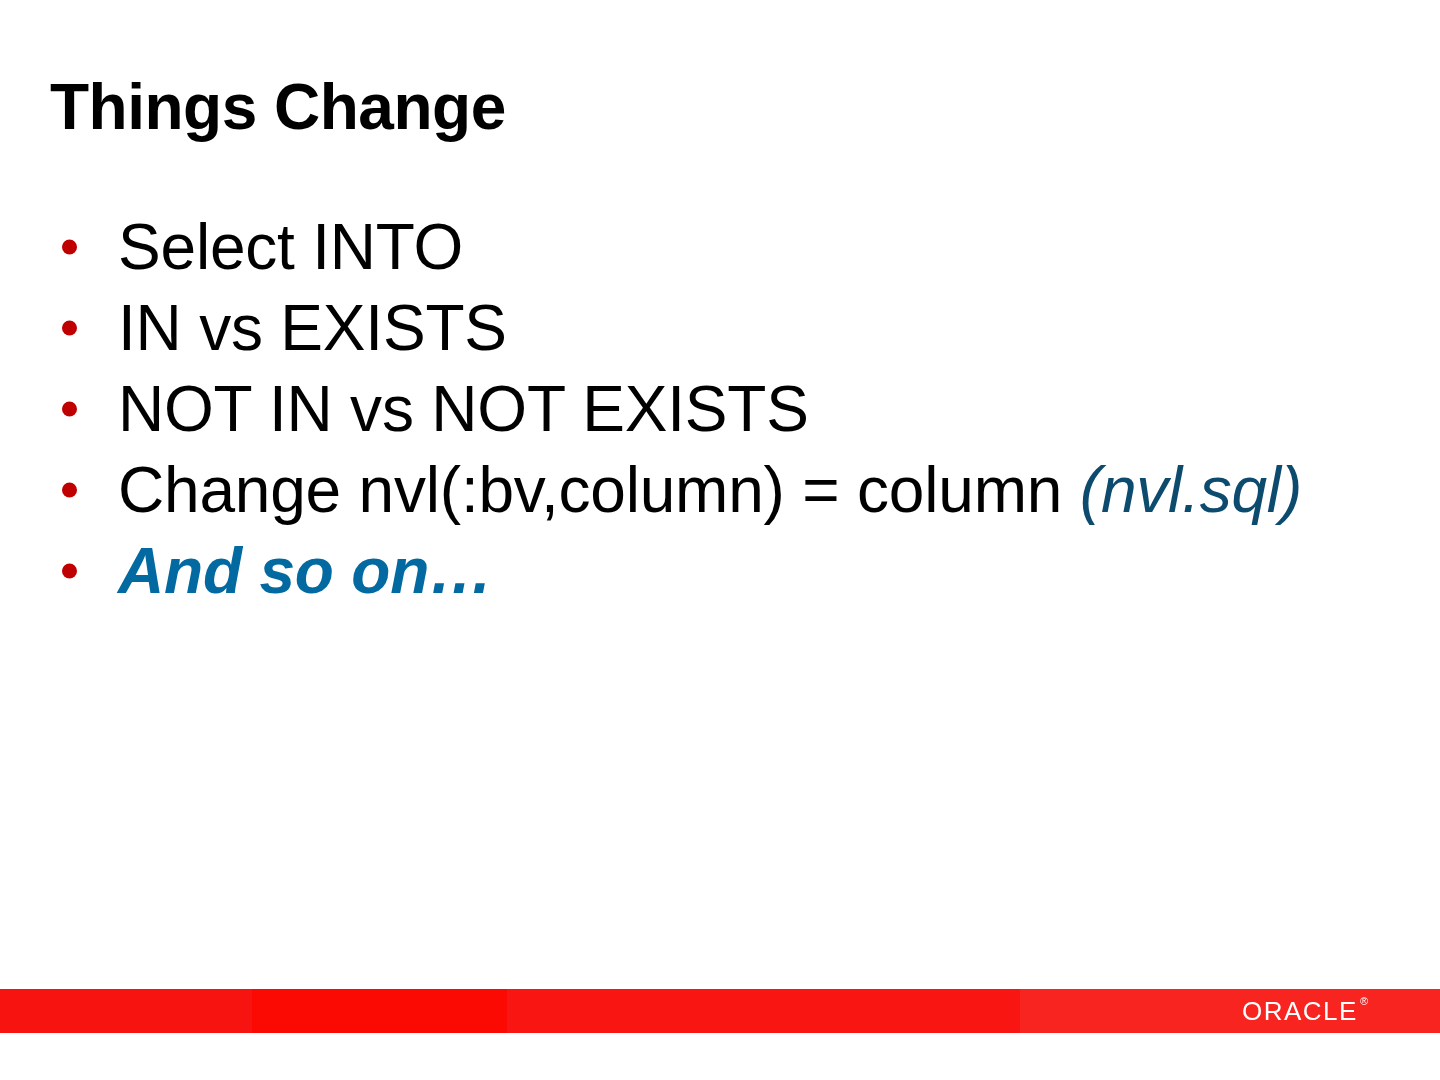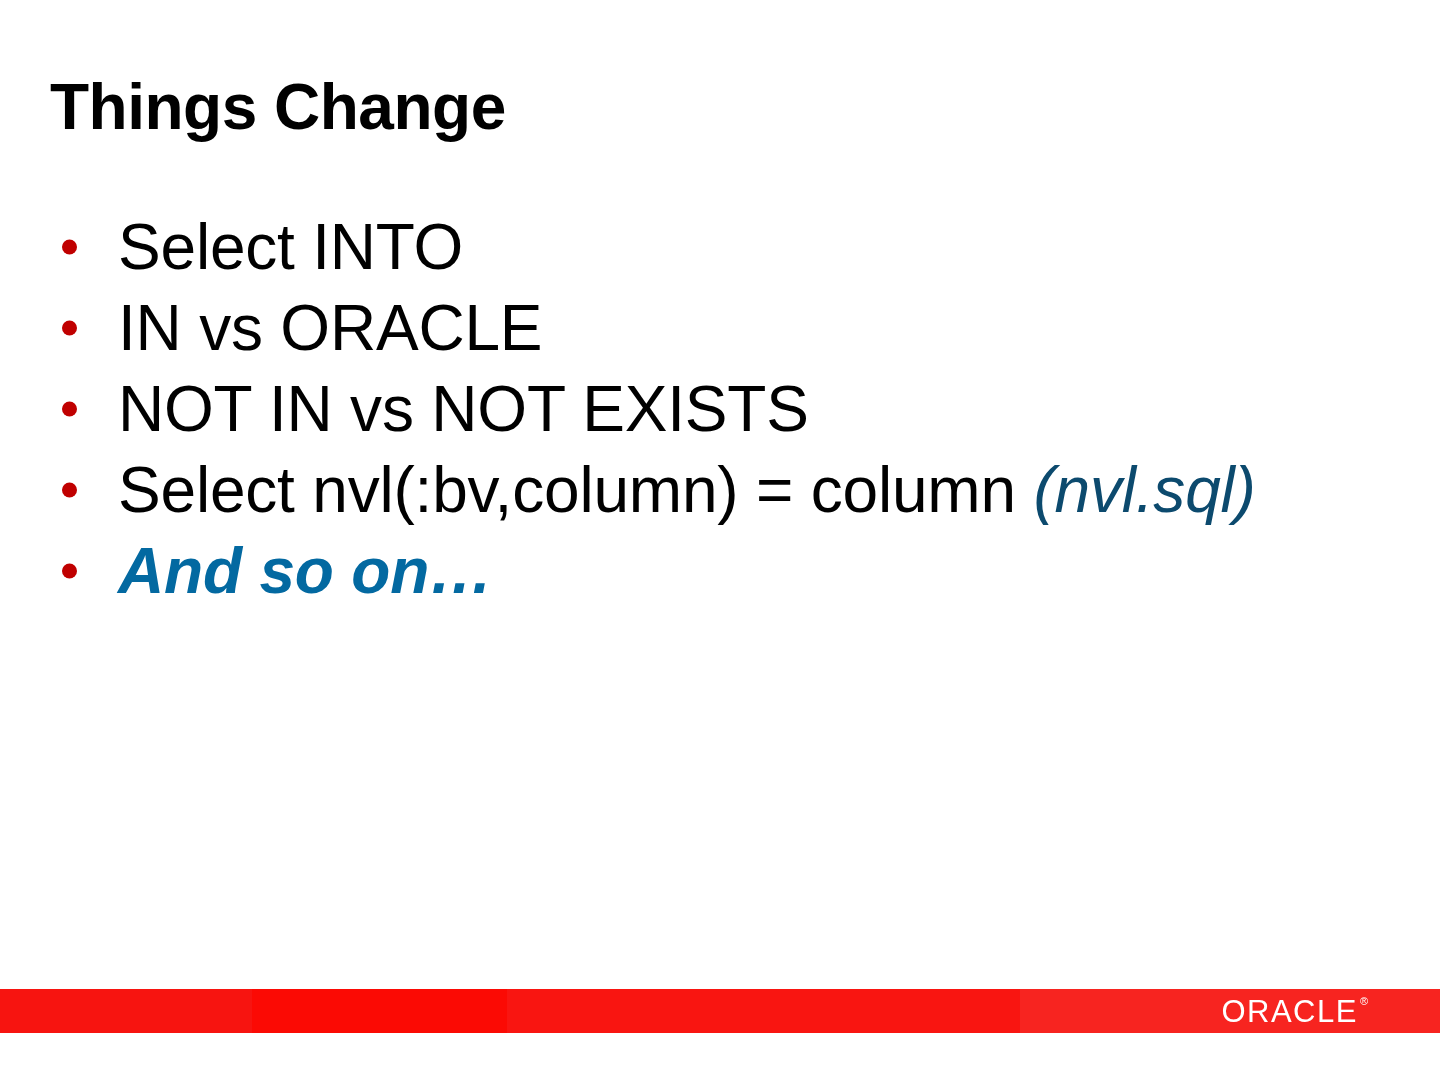--- a/index.html
+++ b/index.html
@@ -103,21 +103,21 @@
   #oracle-logo {
     position: absolute;
     right: 72px;
     top: 994px;
     height: 34px;
     display: flex;
     align-items: center;
     color: #ffffff;
   }
   #oracle-wordmark {
-    font-size: 31px;
+    font-size: 26px;
     font-weight: normal;
     letter-spacing: 1.5px;
     color: #ffffff;
     line-height: 1;
     font-family: "Liberation Sans", sans-serif;
   }
   #oracle-reg {
     font-size: 11px;
     color: #ffffff;
     align-self: flex-start;
@@ -135,31 +135,31 @@
 
   <ul id="bullet-list">
 
     <li class="bullet-row">
       <span class="bullet-dot"></span>
       <span class="bullet-text">Select INTO</span>
     </li>
 
     <li class="bullet-row">
       <span class="bullet-dot"></span>
-      <span class="bullet-text">IN vs ORACLE</span>
+      <span class="bullet-text">IN vs EXISTS</span>
     </li>
 
     <li class="bullet-row">
       <span class="bullet-dot"></span>
       <span class="bullet-text">NOT IN vs NOT EXISTS</span>
     </li>
 
     <li class="bullet-row">
       <span class="bullet-dot"></span>
-      <span class="bullet-text"><span>Select nvl(:bv,column) = column </span><span class="note">(nvl.sql)</span></span>
+      <span class="bullet-text"><span>Change nvl(:bv,column) = column </span><span class="note">(nvl.sql)</span></span>
     </li>
 
 
     <li class="bullet-row">
       <span class="bullet-dot"></span>
       <span class="bullet-text emph">And so on…</span>
     </li>
 
   </ul>
 

